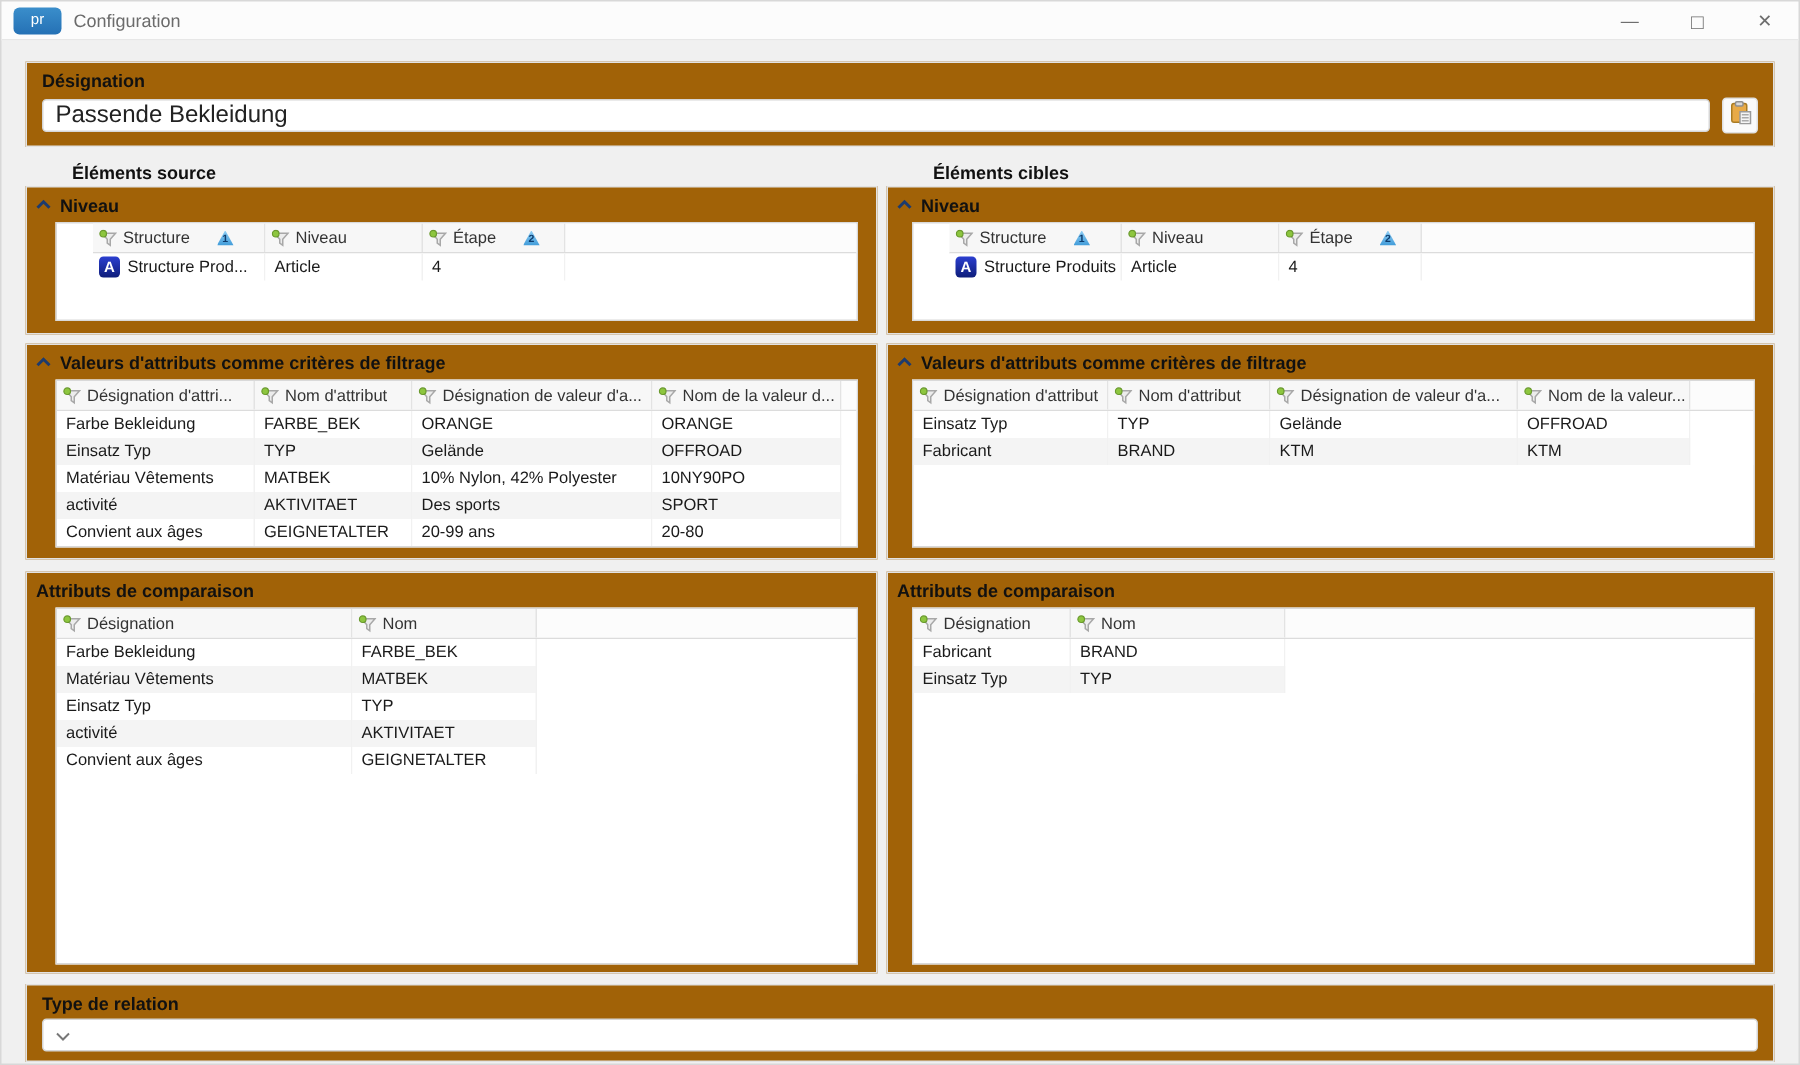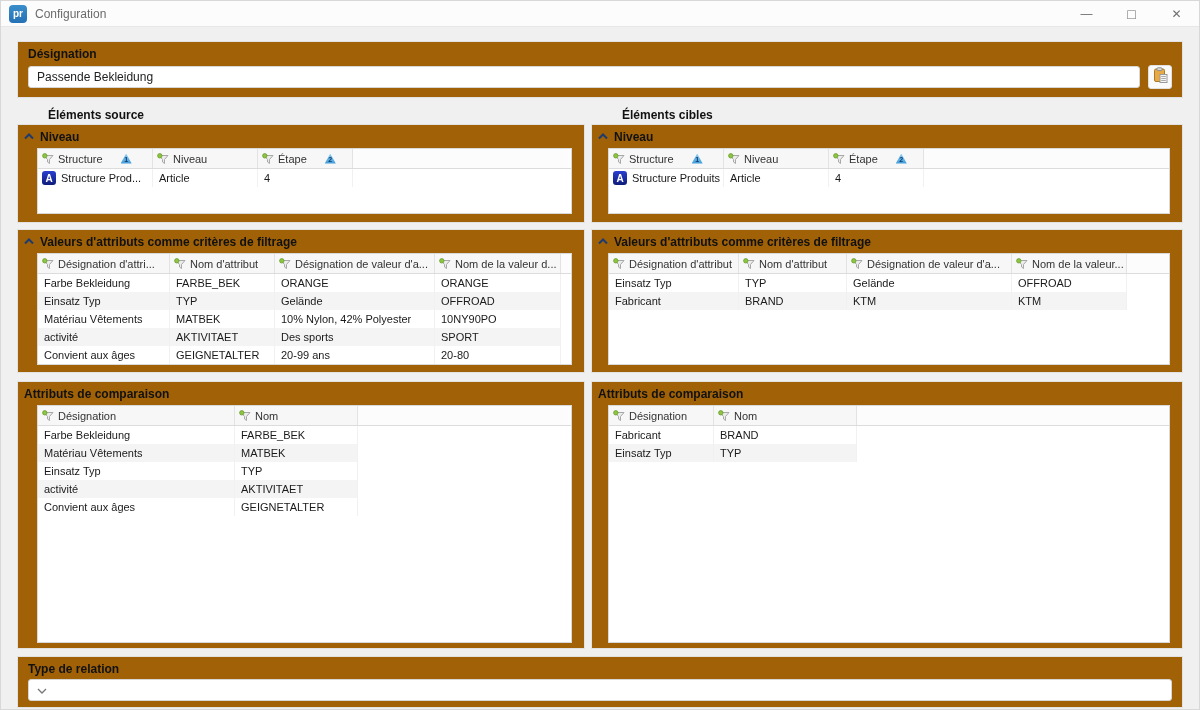--- a/index.html
+++ b/index.html
@@ -2,35 +2,35 @@
 <html><head>
 <meta charset="utf-8">
 <style>
   * { margin:0; padding:0; box-sizing:border-box; }
   html,body { width:1200px; height:710px; }
   body { font-family:"Liberation Sans","DejaVu Sans",sans-serif; background:#f0f0f0; color:#1a1a1a; overflow:hidden; }
   .window { width:1200px; height:710px; background:#f0f0f0; border:1px solid #d8d8d8; overflow:hidden; }
 
   
   .titlebar { height:26px; background:#fcfcfc; border-bottom:1px solid #e7e7e7; display:flex; align-items:center; padding-left:8px; }
-  .applogo { width:18px; height:18px; border-radius:4px; background:linear-gradient(#3a8ecb,#2571b5); color:#fff; font-size:10px; font-weight:bold; display:flex; align-items:center; justify-content:center; }
+  .applogo { width:32px; height:18px; border-radius:4px; background:linear-gradient(#3a8ecb,#2571b5); color:#fff; font-size:10px; font-weight:normal; display:flex; align-items:center; justify-content:center; }
   .apptitle { margin-left:8px; font-size:12px; color:#6b6b6b; }
   .wincontrols { margin-left:auto; display:flex; height:100%; }
   .winbtn { width:45px; height:100%; display:flex; align-items:center; justify-content:center; color:#6e6e6e; font-size:12px; cursor:default; }
   .winbtn.max { font-size:14px; }
 
   
   .content { padding:14px 16px 0 16px; }
   .panel { background:#a16207; border:1px solid #e2e2e2; }
   .blabel { font-size:12px; font-weight:bold; color:#111; }
 
   
   .designation { height:57px; padding:5px 10px; }
   .fieldrow { display:flex; align-items:center; gap:8px; margin-top:4px; }
-  .textinput { flex:1; height:22px; border:1px solid #d6d6d6; border-radius:3px; background:#fff; font-family:inherit; font-size:12px; color:#222; padding:0 8px; outline:none; }
+  .textinput { flex:1; height:22px; border:1px solid #d6d6d6; border-radius:3px; background:#fff; font-family:inherit; font-size:16px; color:#222; padding:0 8px; outline:none; }
   .pastebtn { width:24px; height:24px; border:1px solid #e0e0e0; border-radius:3px; background:#fafafa; display:flex; align-items:center; justify-content:center; }
 
   
   .columns { display:flex; gap:6px; margin-top:10px; }
   .col-left { width:569px; }
   .col-right { width:593px; }
   .coltitle { height:16px; font-size:12px; font-weight:bold; color:#111;padding-left:31px; }
   .col-left .coltitle, .col-right .coltitle { margin-bottom:0; }
   .grouppanel { margin-top:0; }
   .ghead { display:flex; align-items:center; gap:6px; padding:4px 0 2px 6px; height:21px; }
@@ -50,21 +50,21 @@
   .trow.alt .td { background:#f4f4f4; }
   .tdfill { flex:1; background:#fff; }
 
   
   .c-n1{width:115px}.c-n2{width:105px}.c-n3{width:95px}
   .c-lf1{width:132px}.c-lf2{width:105px}.c-lf3{width:160px}.c-lf4{width:126px}
   .c-rf1{width:130px}.c-rf2{width:108px}.c-rf3{width:165px}.c-rf4{width:115px}
   .c-lc1{width:197px}.c-lc2{width:123px}
   .c-rc1{width:105px}.c-rc2{width:143px}
 
-  .h-niveau { height:66px; }
+  .h-niveau { height:66px;padding-left:24px; }
   .h-filter { height:112px; }
   .h-comp   { height:238px; }
   .p-niveau { height:99px; }
   .p-filter { height:144px; margin-top:6px; }
   .p-comp   { height:268px; margin-top:8px; }
 
   
   .sort { position:relative; width:11px; height:10px; margin-left:14px; flex:0 0 auto; }
   .sort .tri { position:absolute; inset:0; clip-path:polygon(50% 0,100% 100%,0 100%); background:linear-gradient(#8ecdf4,#3e9ad8); }
   .sort .n { position:absolute; bottom:-1px; left:0; width:100%; text-align:center; font-size:7px; font-weight:bold; color:#0d3c6e; line-height:10px; }

